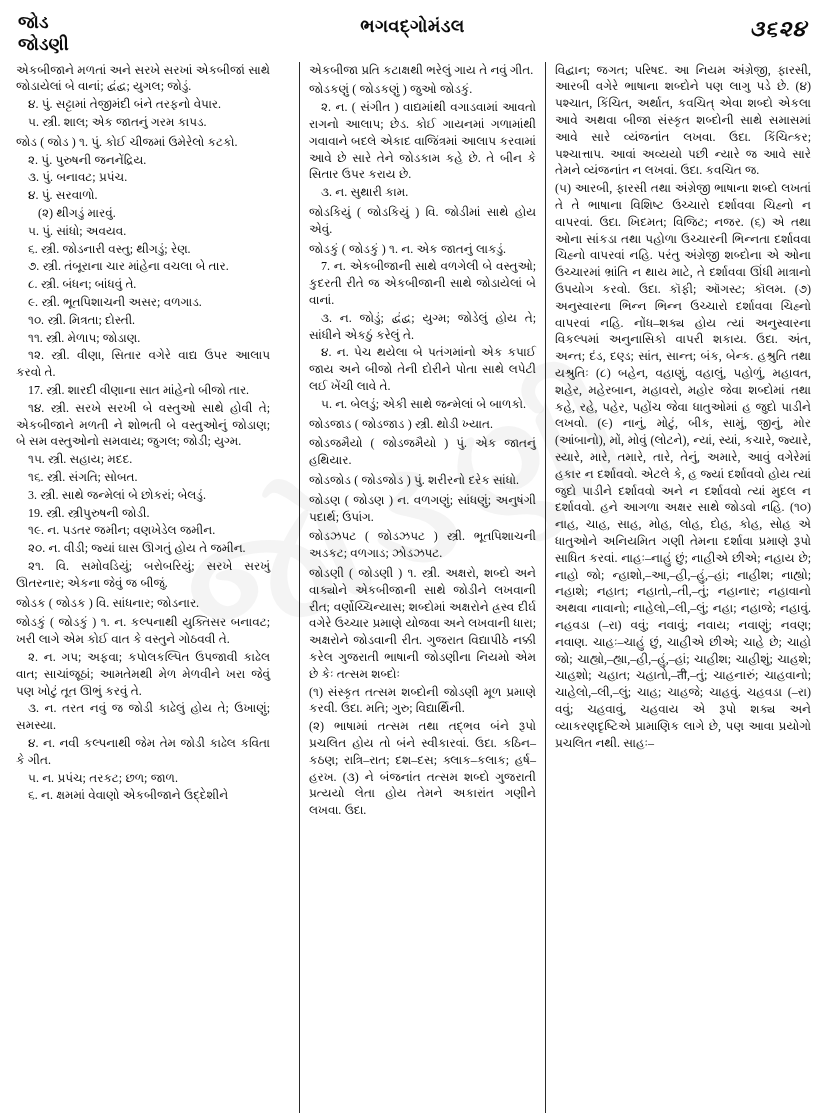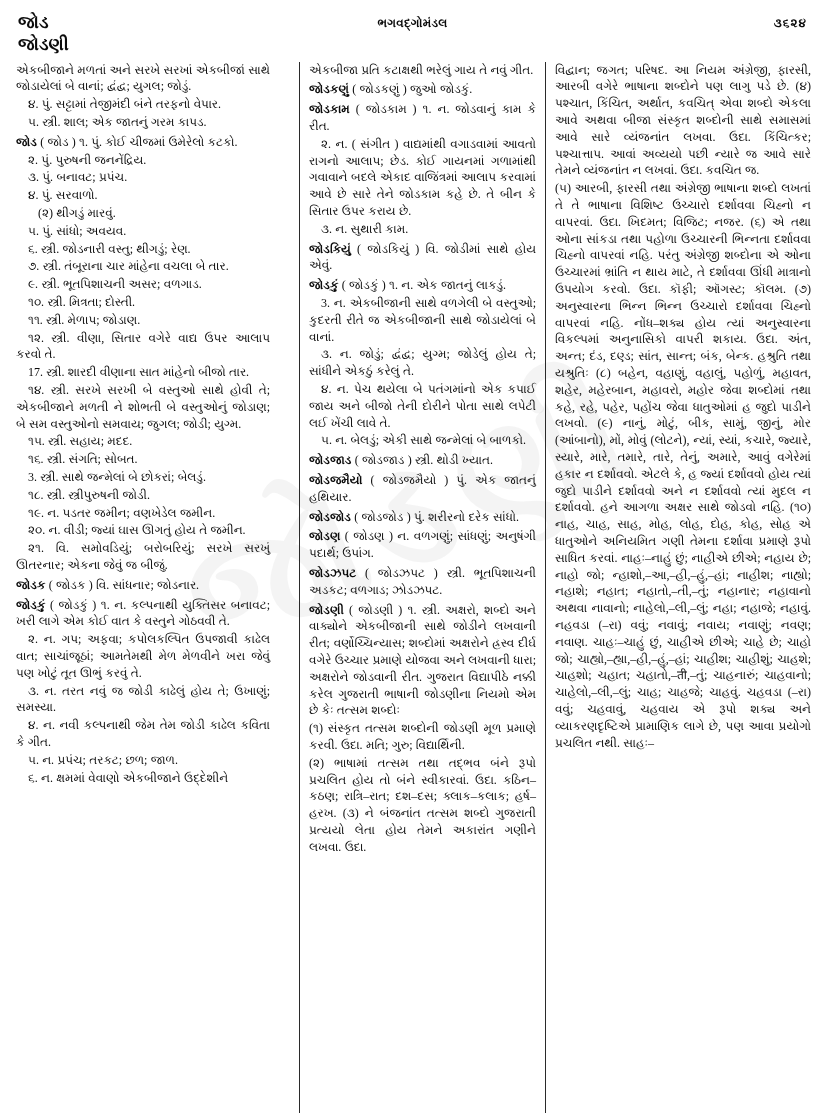--- a/index.html
+++ b/index.html
@@ -54,29 +54,30 @@
     padding: 2px 6px 0 6px;
   }
   .rh-left {
     justify-self: start;
     display: flex;
     flex-direction: column;
     gap: 1px;
   }
   .rh-center {
     justify-self: center;
-    font-size: 12px;
+    font-size: 18px;
     letter-spacing: 0.2px;
     padding-top: 4px;
   }
   .rh-right {
     justify-self: end;
-    font-size: 12px;
+    font-size: 22px;
     padding-top: 4px;
     letter-spacing: 1px;
+    font-style: italic;
   }
 
   
   .columns {
     position: relative;
     z-index: 2;
     flex: 1;
     display: grid;
     grid-template-columns: 1fr 1fr 1fr;
     margin-top: 6px;
@@ -115,21 +116,21 @@
     text-indent: 12px;
   }
   
   .entry.cont {
     text-indent: 0;
   }
   .entry.indent2 {
     text-indent: 22px;
   }
   .hw {
-    font-weight: 700;
+    font-weight: 400;
   }
 </style>
 </head>
 <body>
 
 <div class="page">
 
   <div class="scan-watermark">જોડણી</div>
 
   <div class="running-head">
@@ -147,50 +148,50 @@
         <p class="entry sense">૪. પું. સટ્ટામાં તેજીમંદી બંને તરફનો વેપાર.</p>
         <p class="entry sense">૫. સ્ત્રી. શાલ; એક જાતનું ગરમ કાપડ.</p>
         <p class="entry head"><span class="hw">જોડ</span><span> ( જોડ ) ૧. પું. કોઈ ચીજમાં ઉમેરેલો કટકો.</span></p>
         <p class="entry sense">૨. પું. પુરુષની જનનેંદ્રિય.</p>
         <p class="entry sense">૩. પું. બનાવટ; પ્રપંચ.</p>
         <p class="entry sense">૪. પું. સરવાળો.</p>
         <p class="entry indent2">(૨) થીગડું મારવું.</p>
         <p class="entry sense">૫. પું. સાંધો; અવયવ.</p>
         <p class="entry sense">૬. સ્ત્રી. જોડનારી વસ્તુ; થીગડું; રેણ.</p>
         <p class="entry sense">૭. સ્ત્રી. તંબૂરાના ચાર માંહેના વચલા બે તાર.</p>
+        <p class="entry sense">૮. સ્ત્રી. બંધન; બાંધવું તે.</p>
         <p class="entry sense">૯. સ્ત્રી. ભૂતપિશાચની અસર; વળગાડ.</p>
         <p class="entry sense">૧૦. સ્ત્રી. મિત્રતા; દોસ્તી.</p>
         <p class="entry sense">૧૧. સ્ત્રી. મેળાપ; જોડાણ.</p>
         <p class="entry sense">૧૨. સ્ત્રી. વીણા, સિતાર વગેરે વાદ્ય ઉપર આલાપ કરવો તે.</p>
         <p class="entry sense">17. સ્ત્રી. શારદી વીણાના સાત માંહેનો બીજો તાર.</p>
         <p class="entry sense">૧૪. સ્ત્રી. સરખે સરખી બે વસ્તુઓ સાથે હોવી તે; એકબીજાને મળતી ને શોભતી બે વસ્તુઓનું જોડાણ; બે સમ વસ્તુઓનો સમવાય; જુગલ; જોડી; યુગ્મ.</p>
         <p class="entry sense">૧૫. સ્ત્રી. સહાય; મદદ.</p>
         <p class="entry sense">૧૬. સ્ત્રી. સંગતિ; સોબત.</p>
         <p class="entry sense">3. સ્ત્રી. સાથે જન્મેલાં બે છોકરાં; બેલડું.</p>
-        <p class="entry sense">૧૮. સ્ત્રી. સ્ત્રીપુરુષની જોડી.</p>
+        <p class="entry sense">19. સ્ત્રી. સ્ત્રીપુરુષની જોડી.</p>
         <p class="entry sense">૧૯. ન. પડતર જમીન; વણખેડેલ જમીન.</p>
         <p class="entry sense">૨૦. ન. વીડી; જ્યાં ઘાસ ઊગતું હોય તે જમીન.</p>
         <p class="entry sense">૨૧. વિ. સમોવડિયું; બરોબરિયું; સરખે સરખું ઊતરનાર; એકના જેવું જ બીજું.</p>
         <p class="entry head"><span class="hw">જોડક</span><span> ( જોડક ) વિ. સાંધનાર; જોડનાર.</span></p>
         <p class="entry head"><span class="hw">જોડકું</span><span> ( જોડકું ) ૧. ન. કલ્પનાથી યુક્તિસર બનાવટ; ખરી લાગે એમ કોઈ વાત કે વસ્તુને ગોઠવવી તે.</span></p>
         <p class="entry sense">૨. ન. ગપ; અફવા; કપોલકલ્પિત ઉપજાવી કાઢેલ વાત; સાચાંજૂઠાં; આમતેમથી મેળ મેળવીને ખરા જેવું પણ ખોટું તૂત ઊભું કરવું તે.</p>
         <p class="entry sense">૩. ન. તરત નવું જ જોડી કાઢેલું હોય તે; ઉખાણું; સમસ્યા.</p>
         <p class="entry sense">૪. ન. નવી કલ્પનાથી જેમ તેમ જોડી કાઢેલ કવિતા કે ગીત.</p>
         <p class="entry sense">૫. ન. પ્રપંચ; તરકટ; છળ; જાળ.</p>
         <p class="entry sense">૬. ન. ક્ષમમાં વેવાણો એકબીજાને ઉદ્દેશીને</p>
       </div>
     <div class="col c2">
         <p class="entry cont">એકબીજા પ્રતિ કટાક્ષથી ભરેલું ગાય તે નવું ગીત.</p>
         <p class="entry head"><span class="hw">જોડકણું</span><span> ( જોડકણું ) જુઓ જોડકું.</span></p>
-        <p class="entry head"><span class="hw">જોડકામ</span><span> ( જોડકામ ) ૧. ન. જોડવાનું કામ કે રીત.</span></p>
         <p class="entry sense">૨. ન. ( સંગીત ) વાદ્યમાંથી વગાડવામાં આવતો રાગનો આલાપ; છેડ. કોઈ ગાયનમાં ગળામાંથી ગવાવાને બદલે એકાદ વાજિંત્રમાં આલાપ કરવામાં આવે છે સારે તેને જોડકામ કહે છે. તે બીન કે સિતાર ઉપર કરાય છે.</p>
         <p class="entry sense">૩. ન. સુથારી કામ.</p>
         <p class="entry head"><span class="hw">જોડકિયું</span><span> ( જોડકિયું ) વિ. જોડીમાં સાથે હોય એવું.</span></p>
         <p class="entry head"><span class="hw">જોડકું</span><span> ( જોડકું ) ૧. ન. એક જાતનું લાકડું.</span></p>
-        <p class="entry sense">3. ન. એકબીજાની સાથે વળગેલી બે વસ્તુઓ; કુદરતી રીતે જ એકબીજાની સાથે જોડાયેલાં બે વાનાં.</p>
+        <p class="entry sense">7. ન. એકબીજાની સાથે વળગેલી બે વસ્તુઓ; કુદરતી રીતે જ એકબીજાની સાથે જોડાયેલાં બે વાનાં.</p>
         <p class="entry sense">૩. ન. જોડું; દ્વંદ્વ; યુગ્મ; જોડેલું હોય તે; સાંધીને એકઠું કરેલું તે.</p>
         <p class="entry sense">૪. ન. પેચ થયેલા બે પતંગમાંનો એક કપાઈ જાય અને બીજો તેની દોરીને પોતા સાથે લપેટી લઈ ખેંચી લાવે તે.</p>
         <p class="entry sense">૫. ન. બેલડું; એકી સાથે જન્મેલાં બે બાળકો.</p>
         <p class="entry head"><span class="hw">જોડજાડ</span><span> ( જોડજાડ ) સ્ત્રી. થોડી ખ્યાત.</span></p>
         <p class="entry head"><span class="hw">જોડજમૈયો</span><span> ( જોડજમૈયો ) પું. એક જાતનું હથિયાર.</span></p>
         <p class="entry head"><span class="hw">જોડજોડ</span><span> ( જોડજોડ ) પું. શરીરનો દરેક સાંધો.</span></p>
         <p class="entry head"><span class="hw">જોડણ</span><span> ( જોડણ ) ન. વળગણું; સાંધણું; અનુષંગી પદાર્થ; ઉપાંગ.</span></p>
         <p class="entry head"><span class="hw">જોડઝપટ</span><span> ( જોડઝપટ ) સ્ત્રી. ભૂતપિશાચની અડકટ; વળગાડ; ઝોડઝપટ.</span></p>
         <p class="entry head"><span class="hw">જોડણી</span><span> ( જોડણી ) ૧. સ્ત્રી. અક્ષરો, શબ્દો અને વાક્યોને એકબીજાની સાથે જોડીને લખવાની રીત; વર્ણોચ્ચિન્યાસ; શબ્દોમાં અક્ષરોને હ્રસ્વ દીર્ઘ વગેરે ઉચ્ચાર પ્રમાણે યોજવા અને લખવાની ધારા; અક્ષરોને જોડવાની રીત. ગુજરાત વિદ્યાપીઠે નક્કી કરેલ ગુજરાતી ભાષાની જોડણીના નિયમો એમ છે કેઃ તત્સમ શબ્દોઃ</span></p>
         <p class="entry cont">(૧) સંસ્કૃત તત્સમ શબ્દોની જોડણી મૂળ પ્રમાણે કરવી. ઉદા. મતિ; ગુરુ; વિદ્યાર્થિની.</p>

